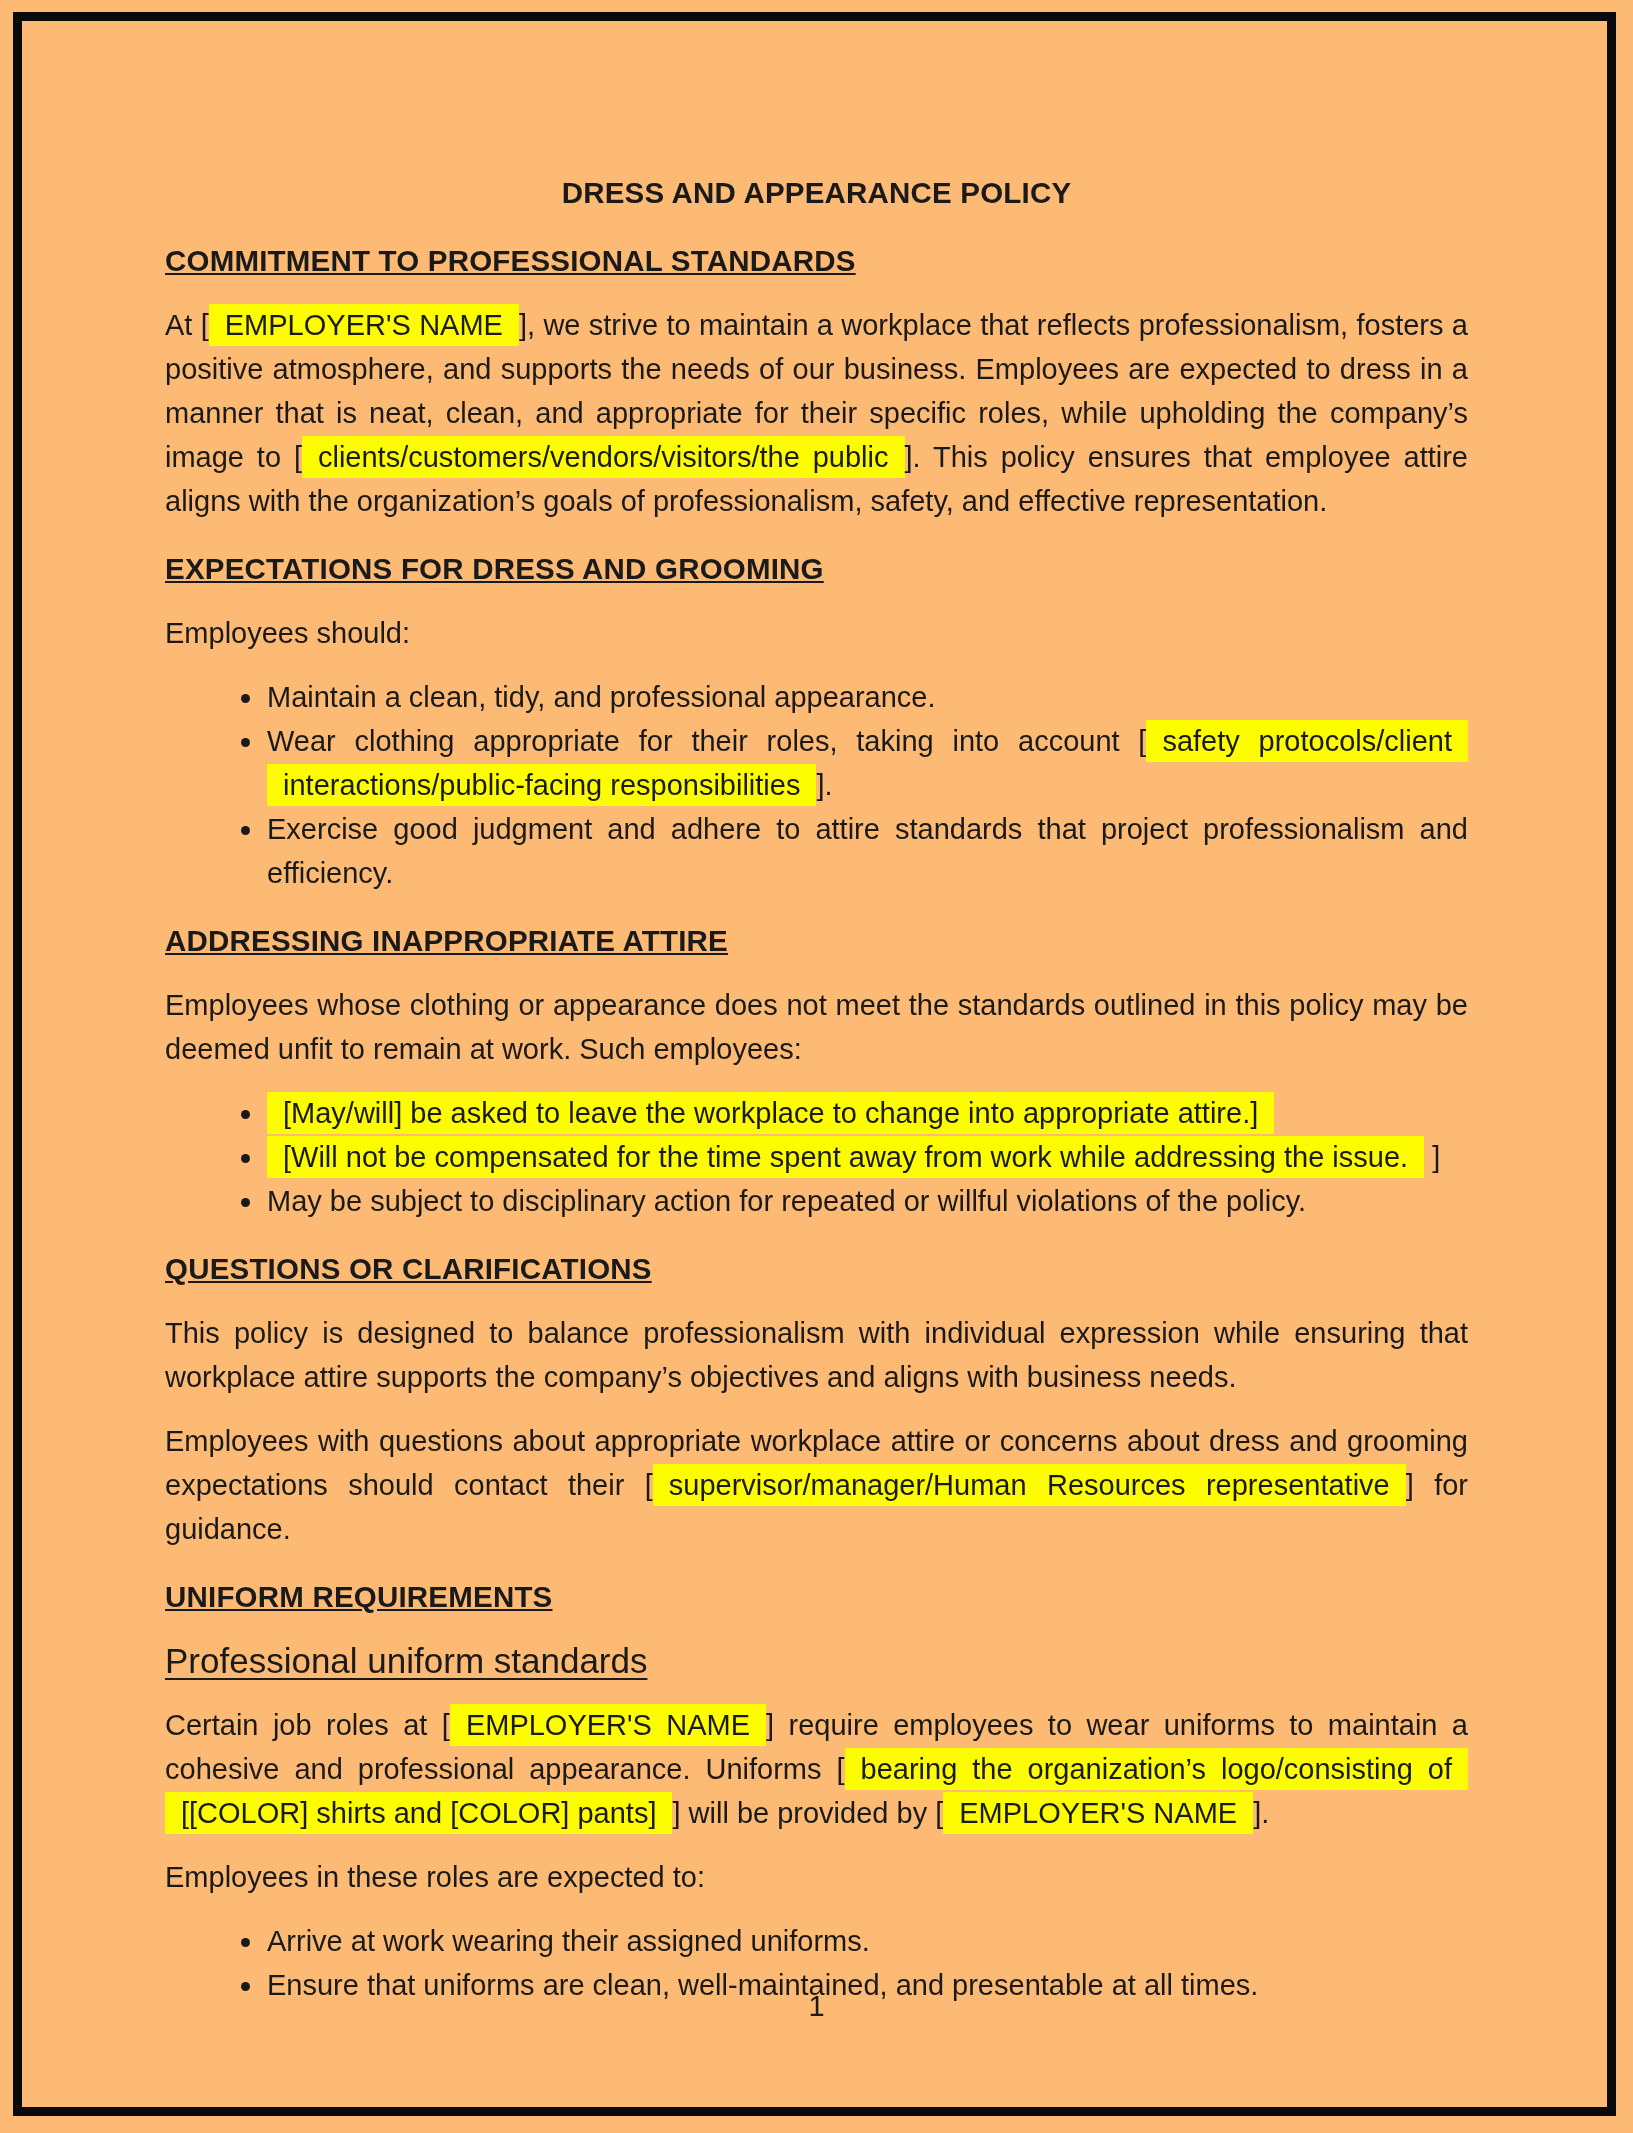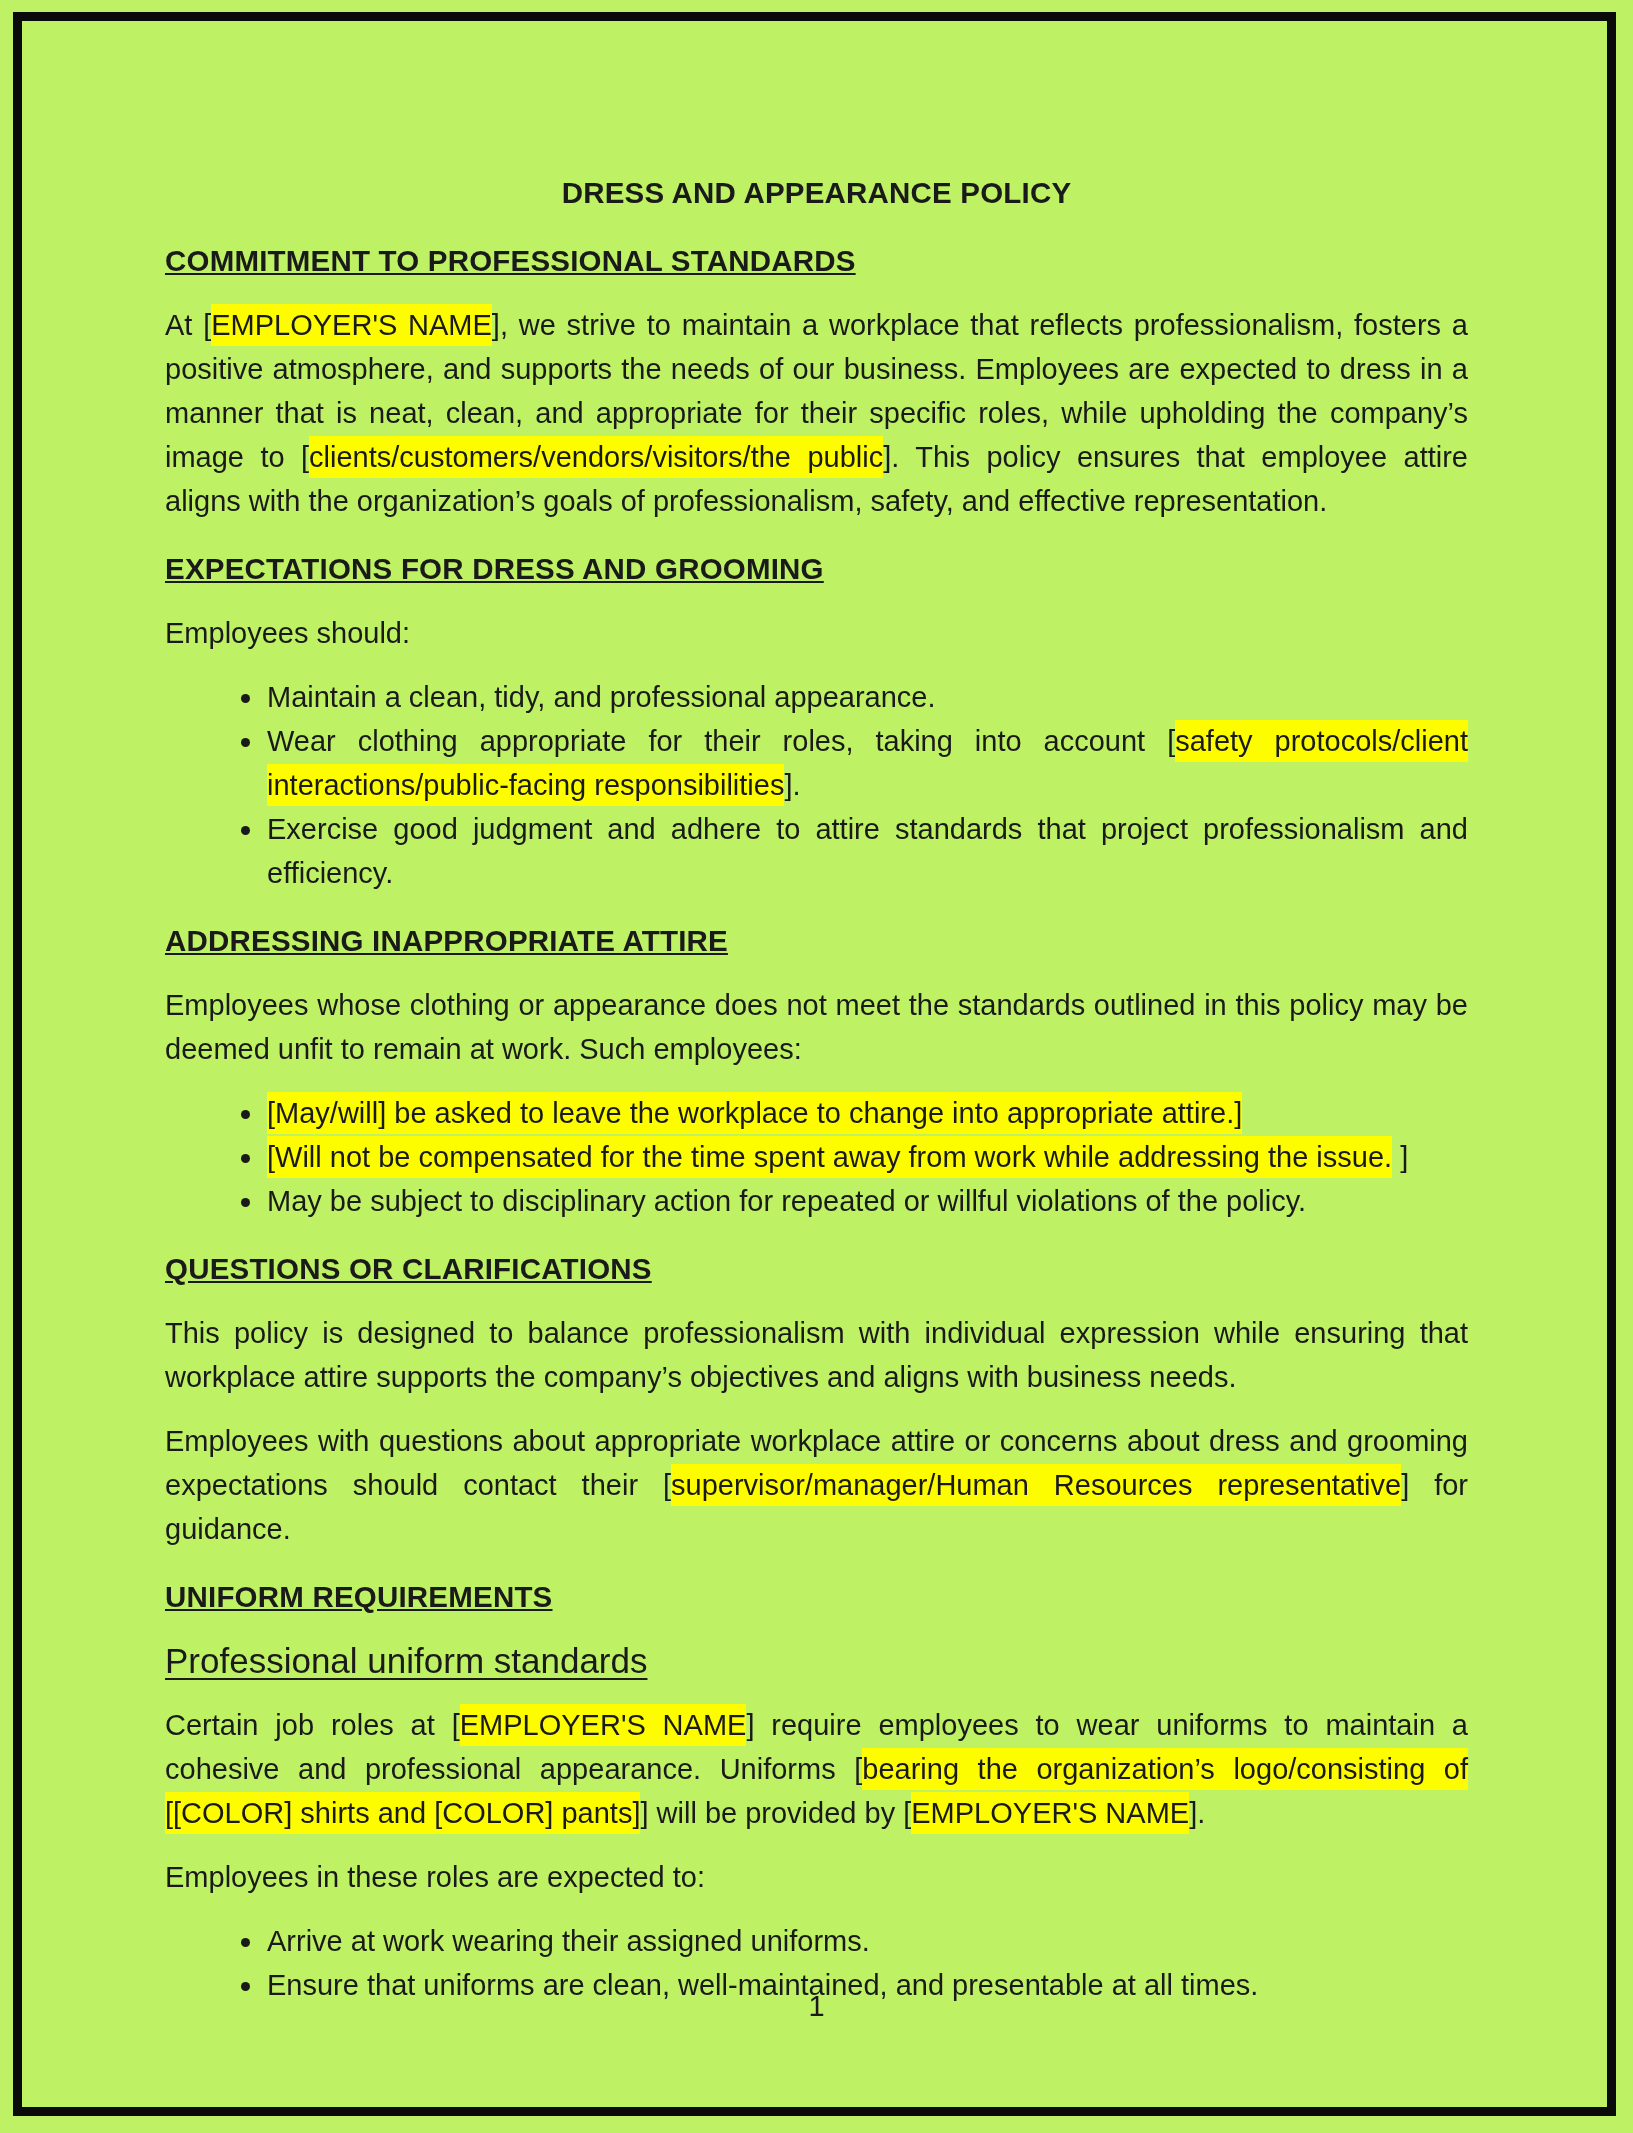--- a/index.html
+++ b/index.html
@@ -4,21 +4,21 @@
 <style>
   html, body {
     margin: 0;
     padding: 0;
     background: #ffffff;
   }
   .page {
     position: relative;
     width: 1633px;
     height: 2133px;
-    background: #bef264;
+    background: #fdba74;
     overflow: hidden;
     font-family: "Liberation Sans", sans-serif;
     color: #1a1a1a;
   }
   .border-frame {
     position: absolute;
     left: 13px;
     top: 12px;
     width: 1603px;
     height: 2104px;
@@ -69,21 +69,21 @@
     margin: 0 0 20px 0;
     padding: 0 0 0 100px;
     list-style: disc outside;
   }
   ul.bullets li {
     text-align: justify;
     padding-left: 2px;
   }
   .hl {
     background: var(--hl, #fdfd00);
-    padding: 5px 0;
+    padding: 5px 16px;
     box-decoration-break: clone;
     -webkit-box-decoration-break: clone;
   }
   .page-number {
     position: absolute;
     top: 1984px;
     left: 0;
     width: 100%;
     text-align: center;
     font-size: 29px;

